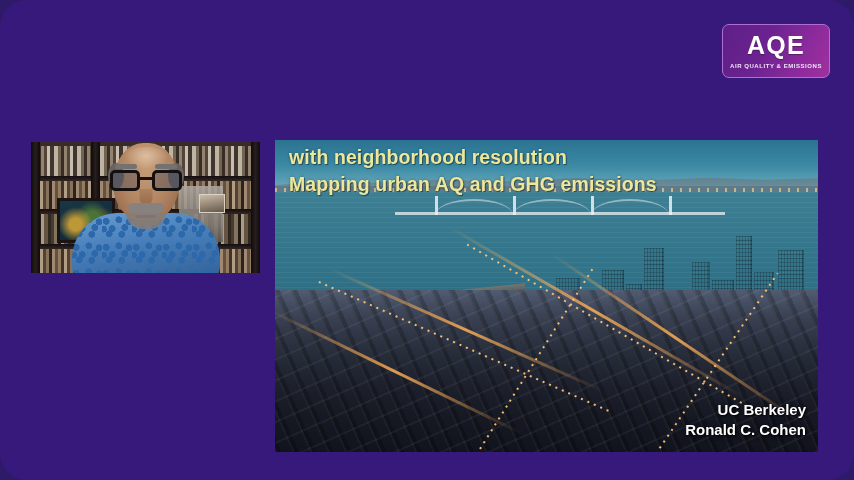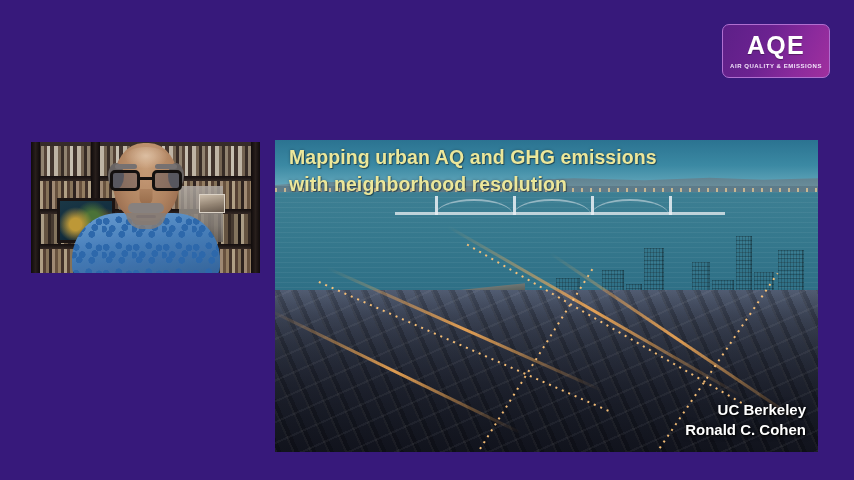--- a/index.html
+++ b/index.html
@@ -12,20 +12,21 @@
     height: 480px;
     overflow: hidden;
     font-family: "Liberation Sans", sans-serif;
   }
 
   #stage {
     position: relative;
     width: 854px;
     height: 480px;
     background: #37197b;
+    border-radius: 27px;
   }
 
   
   #aqe-logo {
     position: absolute;
     left: 722px;
     top: 24px;
     width: 108px;
     height: 54px;
     border-radius: 7px;
@@ -495,22 +496,22 @@
     <div class="ave" style="left:40px;  top:188px; width:300px; height:3px; transform: rotate(24deg);"></div>
     <div class="ave" style="left:150px; top:170px; width:340px; height:3px; transform: rotate(30deg);"></div>
     <div class="ave" style="left:-20px; top:230px; width:280px; height:2.5px; transform: rotate(26deg);"></div>
     <div class="ave" style="left:250px; top:196px; width:300px; height:3px; transform: rotate(34deg);"></div>
     <div class="dot-row" style="left:30px;  top:206px; width:320px; height:2px; transform: rotate(24deg);"></div>
     <div class="dot-row" style="left:170px; top:186px; width:330px; height:2px; transform: rotate(30deg);"></div>
     <div class="dot-row" style="left:90px;  top:252px; width:300px; height:2px; transform: rotate(-58deg);"></div>
     <div class="dot-row" style="left:300px; top:240px; width:260px; height:2px; transform: rotate(-56deg);"></div>
 
     <div class="sl-title">
+      <span>with neighborhood resolution</span>
       <span>Mapping urban AQ and GHG emissions</span>
-      <span>with neighborhood resolution</span>
     </div>
 
     <div class="sl-credit">
       <span>UC Berkeley</span>
       <span>Ronald C. Cohen</span>
     </div>
 
   </div>
 </div>
 

